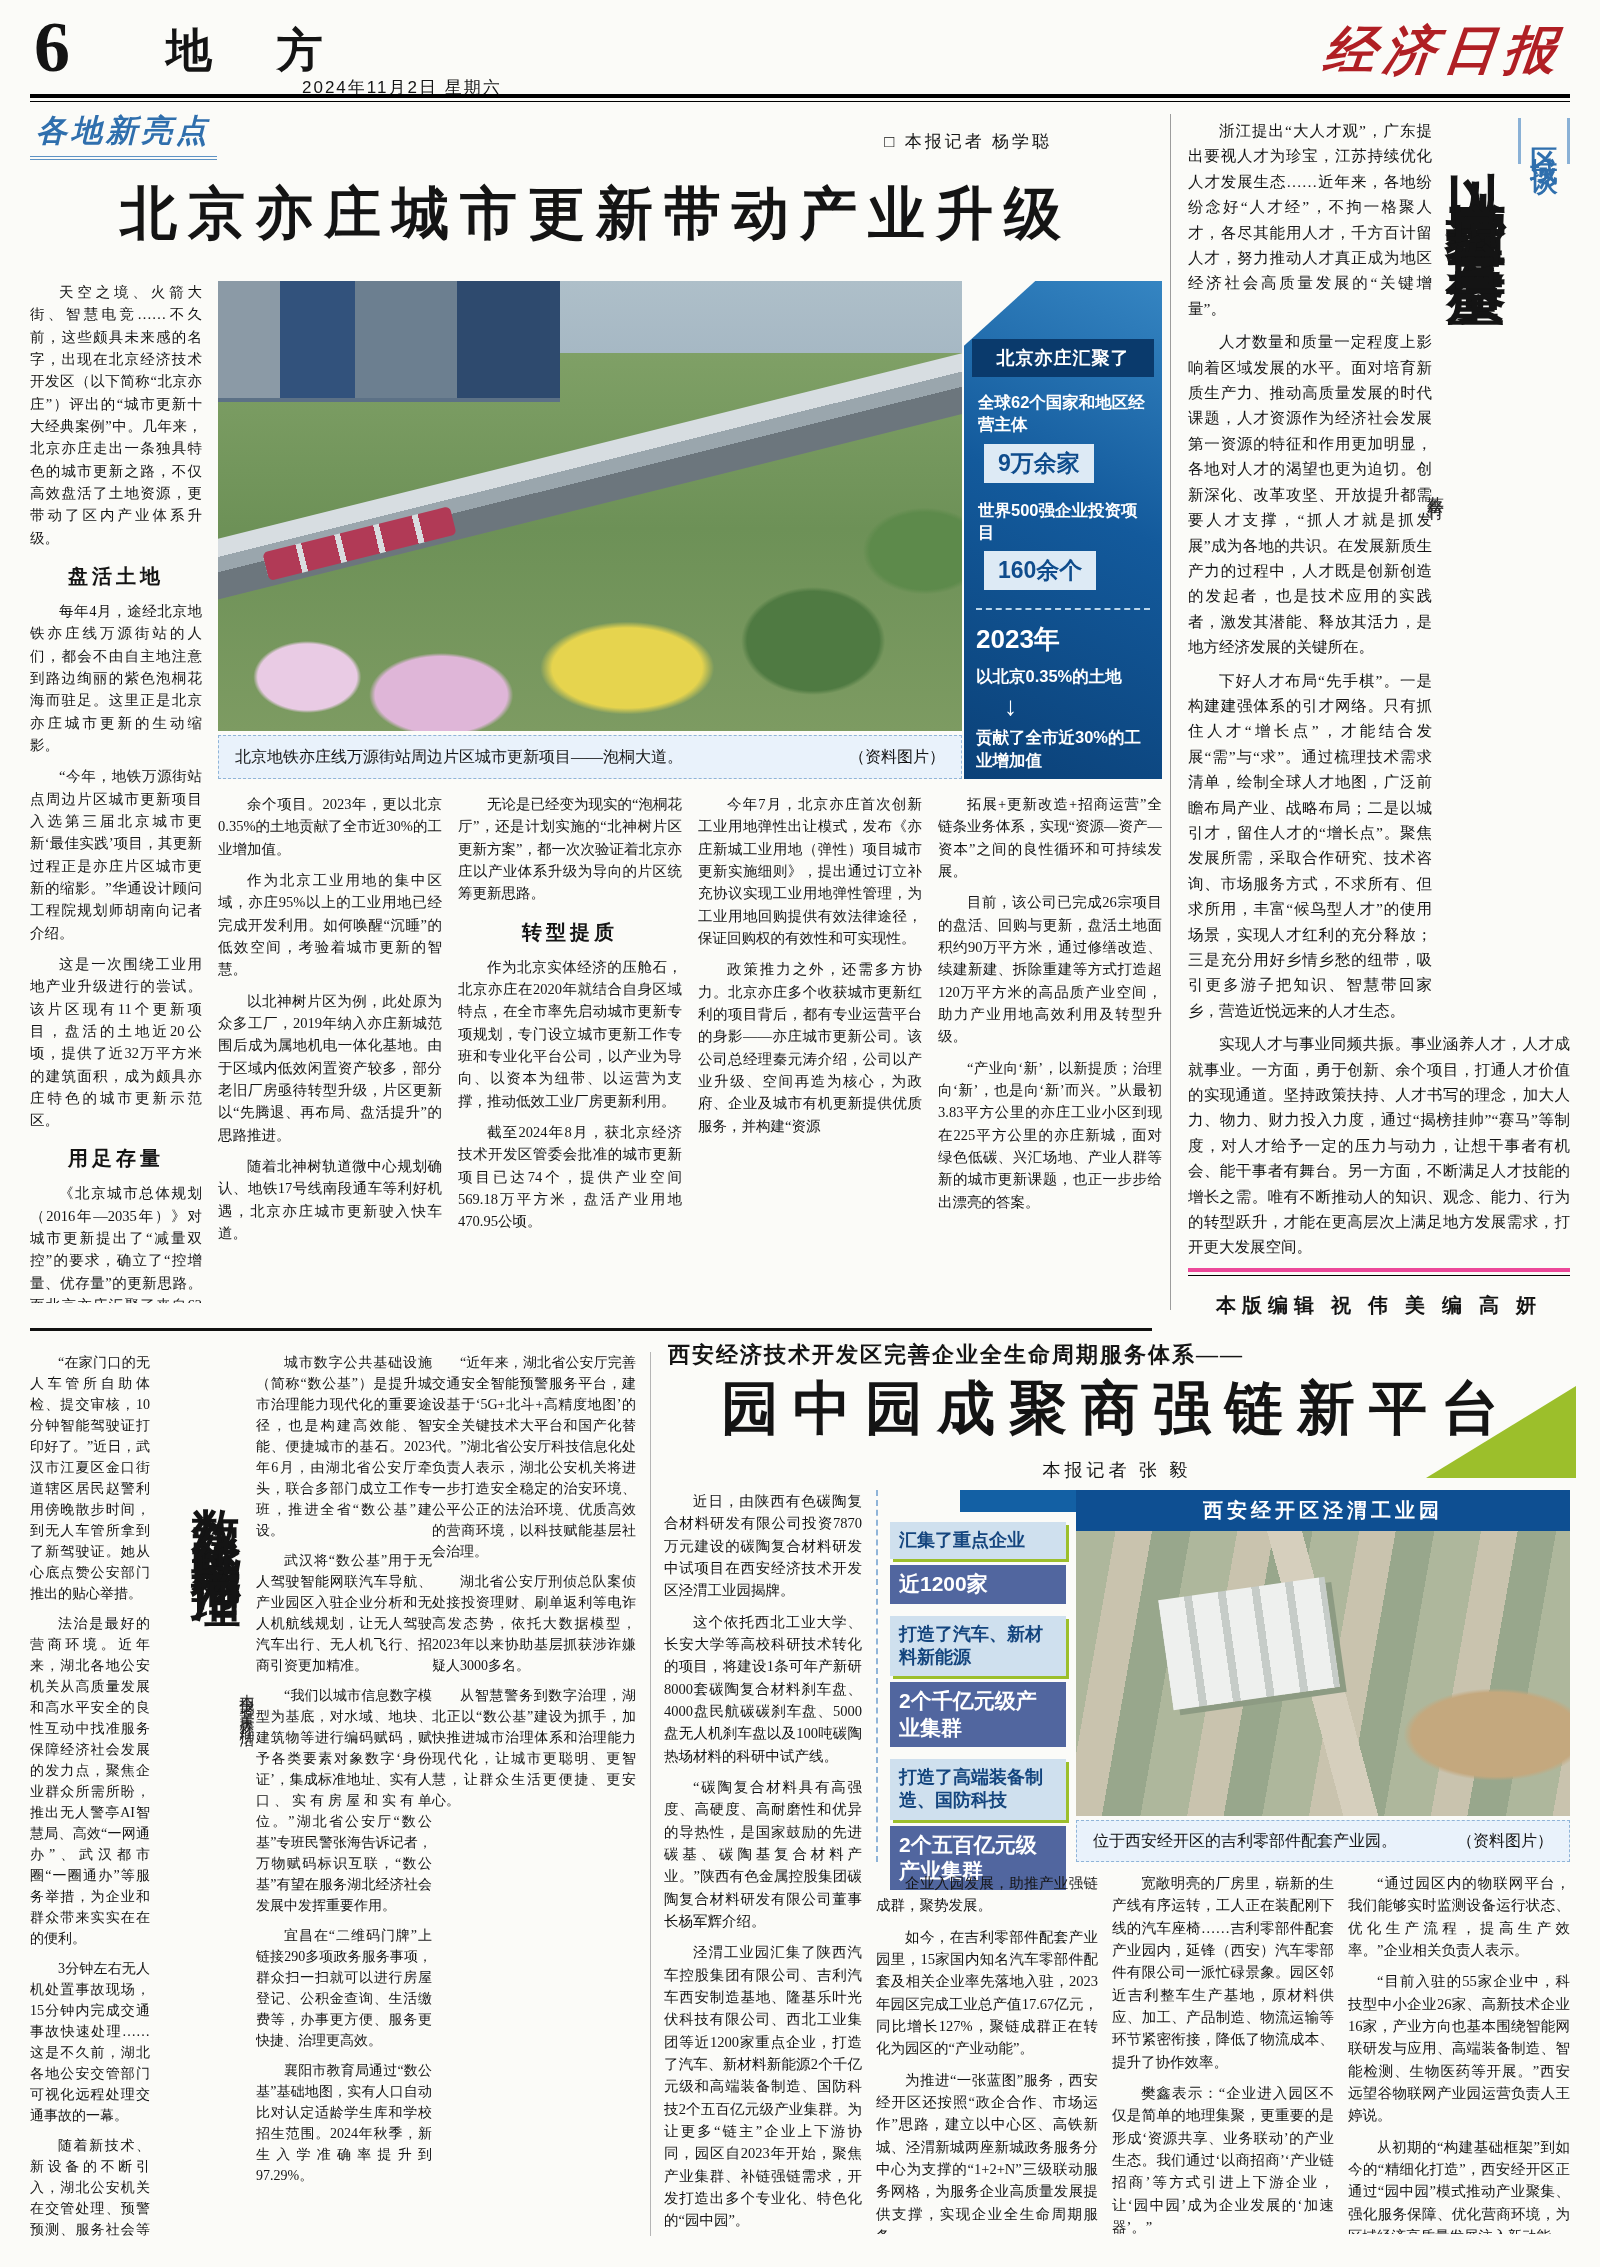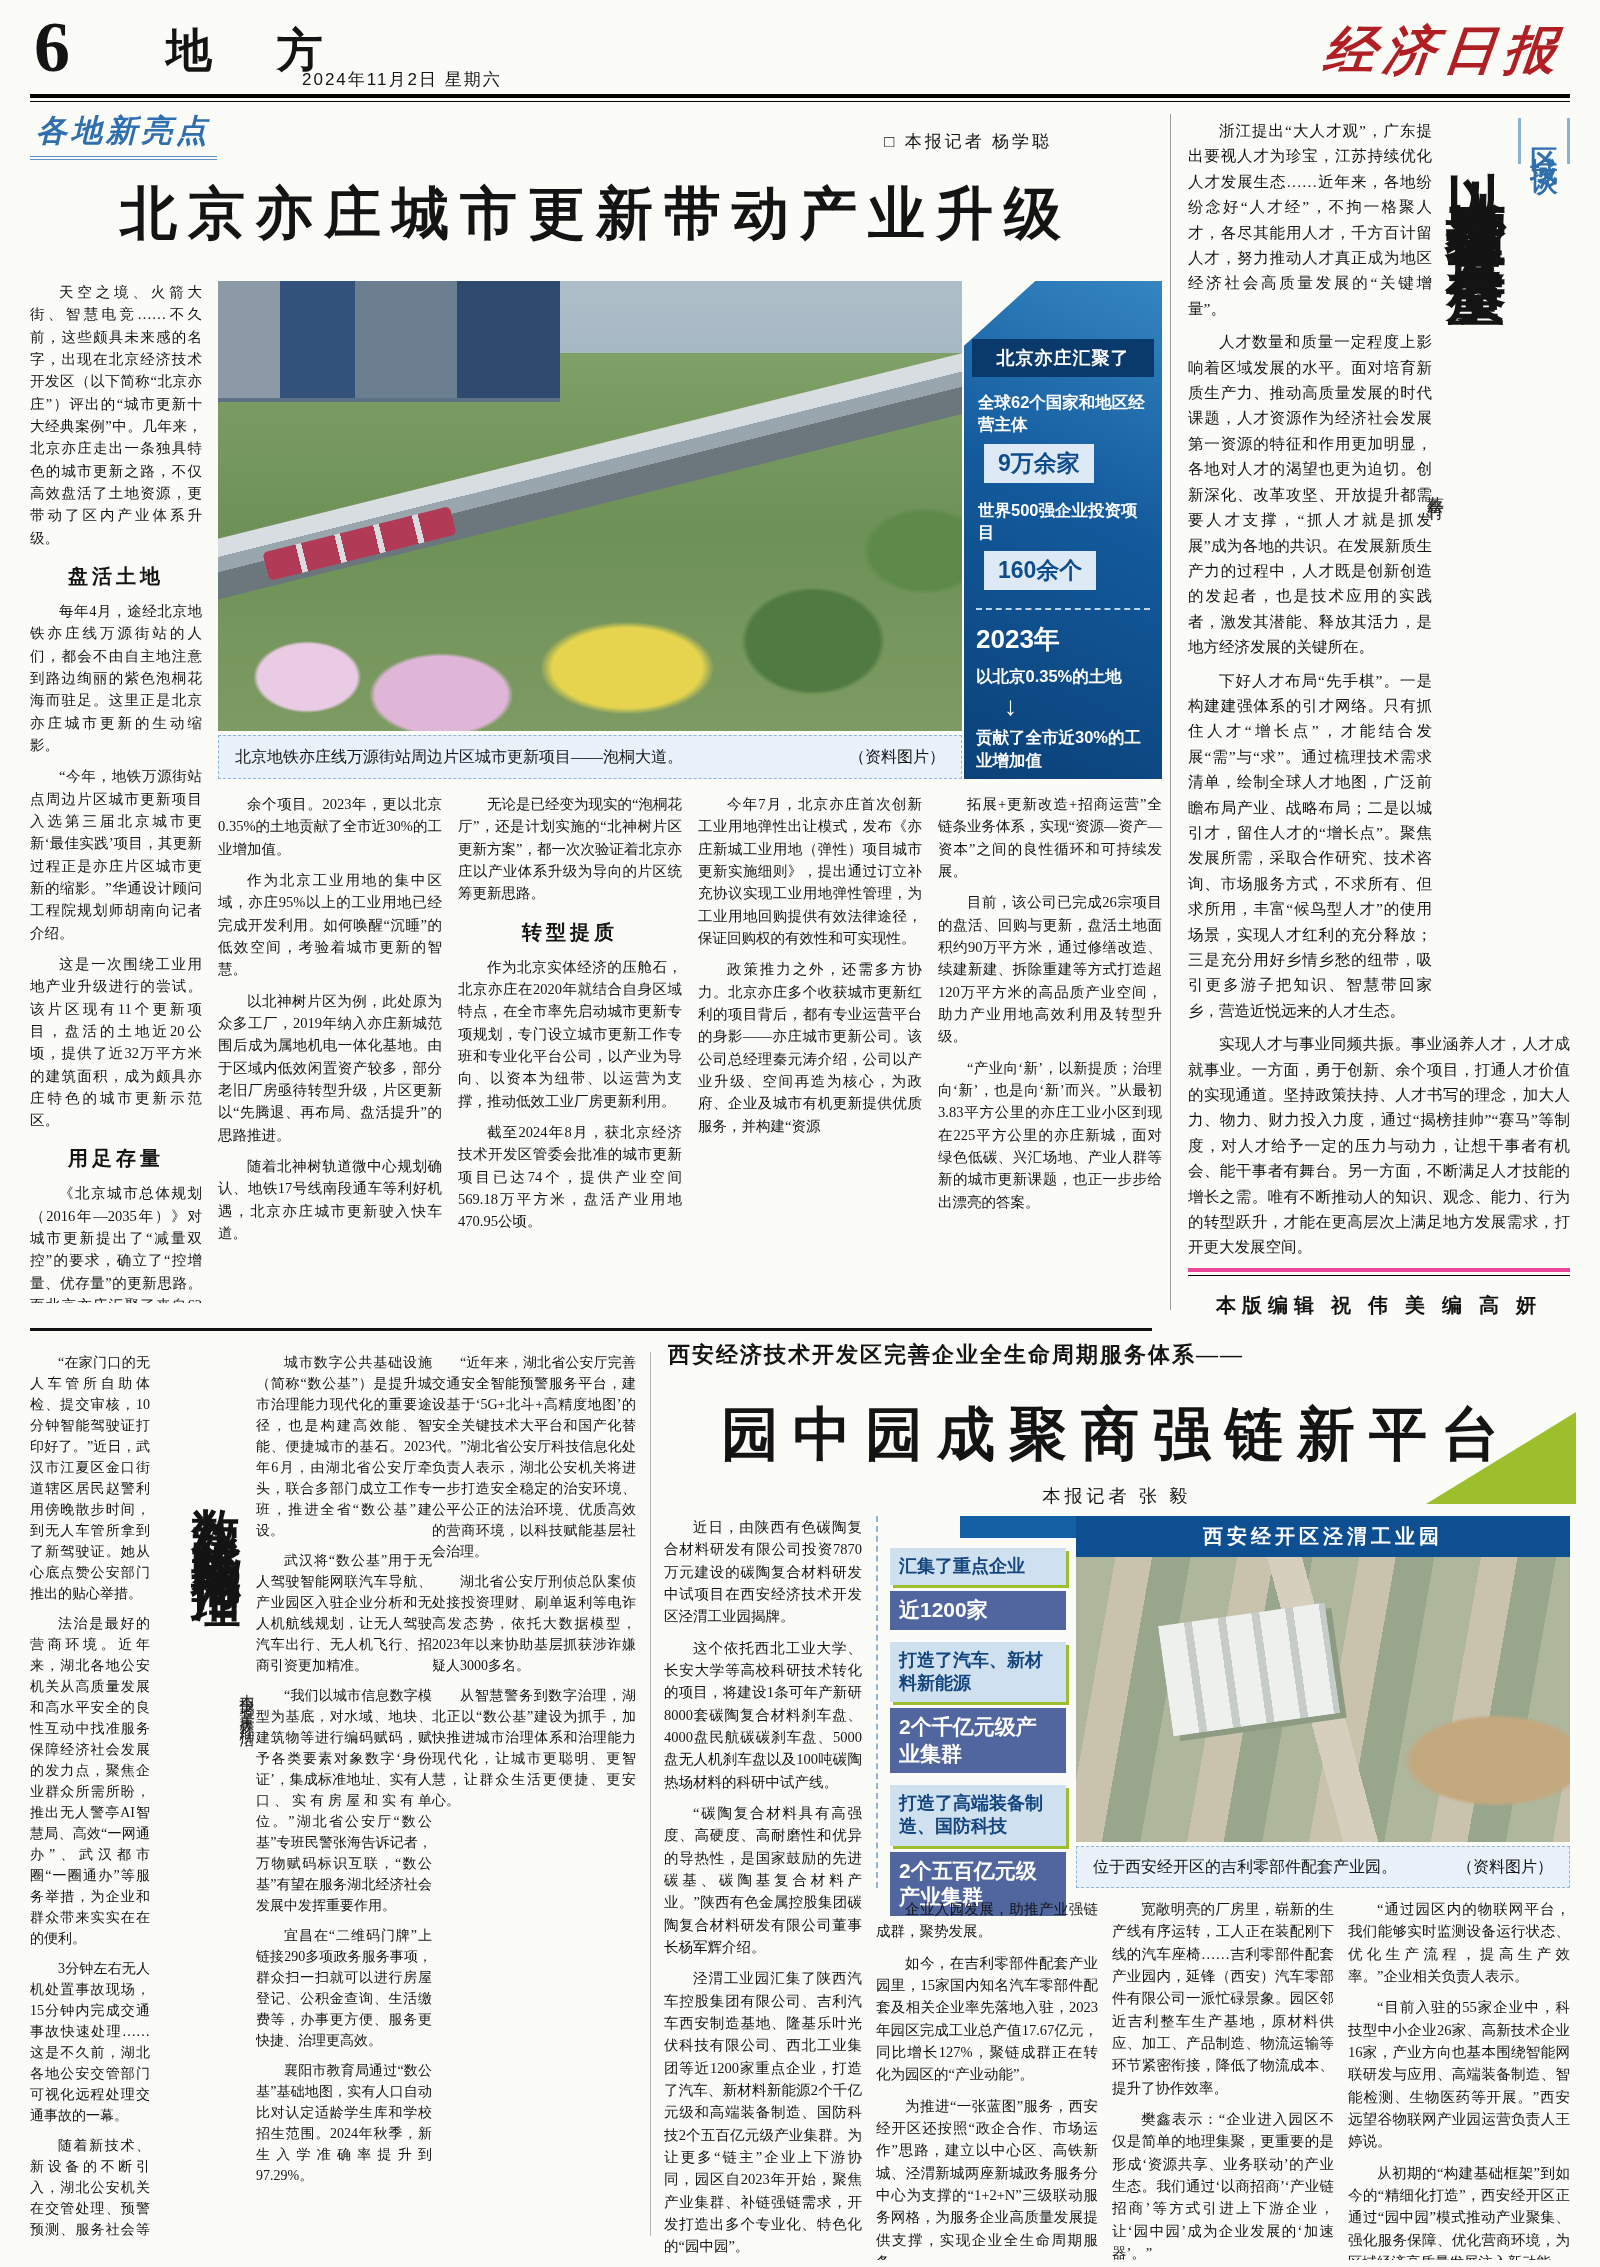--- a/index.html
+++ b/index.html
@@ -2,21 +2,21 @@
 <html><head>
 <meta charset="utf-8">
 <style>
   html,body{margin:0;padding:0;}
   body{width:1600px;height:2267px;position:relative;background:#fbfbf8;color:#141414;
        font-family:"Liberation Serif",serif;overflow:hidden;}
   
   .hdr{position:absolute;left:34px;top:12px;right:30px;height:78px;}
   .hdr-no{position:absolute;left:0;top:-6px;font:900 72px "Liberation Serif",serif;}
   .hdr-sec{position:absolute;left:92px;top:8px;font:900 46px "Liberation Sans",sans-serif;letter-spacing:26px;margin-left:40px;}
-  .hdr-date{position:absolute;left:268px;top:56px;font:400 17px "Liberation Sans",sans-serif;letter-spacing:2px;}
+  .hdr-date{position:absolute;left:268px;top:64px;font:400 17px "Liberation Sans",sans-serif;letter-spacing:2px;}
   .hdr-logo{position:absolute;right:6px;top:4px;font:900 52px "Liberation Serif",serif;
             color:#b01f24;font-style:italic;letter-spacing:8px;transform:skewX(-6deg);}
   .rule-a{position:absolute;left:30px;right:30px;top:94px;border-top:4px solid #000;}
   .rule-b{position:absolute;left:30px;right:30px;top:101px;border-top:1px solid #000;}
   
   .blocks p{margin:0 0 9px;text-indent:2em;text-align:justify;font-size:14.5px;line-height:1.54;}
   .blocks h3{margin:14px 0 10px;font:700 20px "Liberation Sans",sans-serif;text-align:center;letter-spacing:4px;}
   
   .lead{position:absolute;left:30px;top:108px;width:1132px;height:1214px;}
   .lead-tag{display:inline-block;font:700 italic 31px "Liberation Serif",serif;color:#2f6fad;
@@ -86,21 +86,21 @@
   .digital .blocks p{font-size:14px;line-height:1.5;}
   .d-rail{width:66px;}
   .d-head{margin-top:118px;writing-mode:vertical-rl;font:900 49px "Liberation Sans",sans-serif;
     letter-spacing:9px;line-height:1.05;}
   .d-byline{width:40px;writing-mode:vertical-rl;font-size:15px;letter-spacing:3px;margin-top:330px;color:#222;}
   .d-col2{width:176px;overflow:hidden;}
   .d-col3{flex:1;overflow:hidden;min-width:0;}
   
   .park{position:absolute;left:664px;top:1340px;width:906px;height:918px;}
   .pk-kicker{font:700 22px "Liberation Serif",serif;letter-spacing:2px;margin-left:4px;}
-  .pk-headrow{position:relative;margin-top:26px;}
+  .pk-headrow{position:relative;margin-top:0;}
   .pk-headrow h2{margin:0;text-align:center;font:900 58px "Liberation Serif",serif;letter-spacing:14px;}
   .pk-tri{position:absolute;right:-6px;top:16px;width:150px;height:92px;background:#9cbf2b;
     clip-path:polygon(100% 0,100% 100%,0 100%);}
   .pk-byline{text-align:center;font-size:18px;letter-spacing:4px;margin:10px 0 8px;}
   .pk-body{display:flex;gap:14px;height:744px;}
   .pk-col1{width:198px;overflow:hidden;}
   .pk-right{flex:1;display:flex;flex-direction:column;min-width:0;}
   .pk-media{display:flex;height:372px;}
   .pk-ig{width:200px;border-left:2px dashed #8fb4d8;padding:0 10px 0 12px;box-sizing:border-box;
     font-family:"Liberation Sans",sans-serif;}

